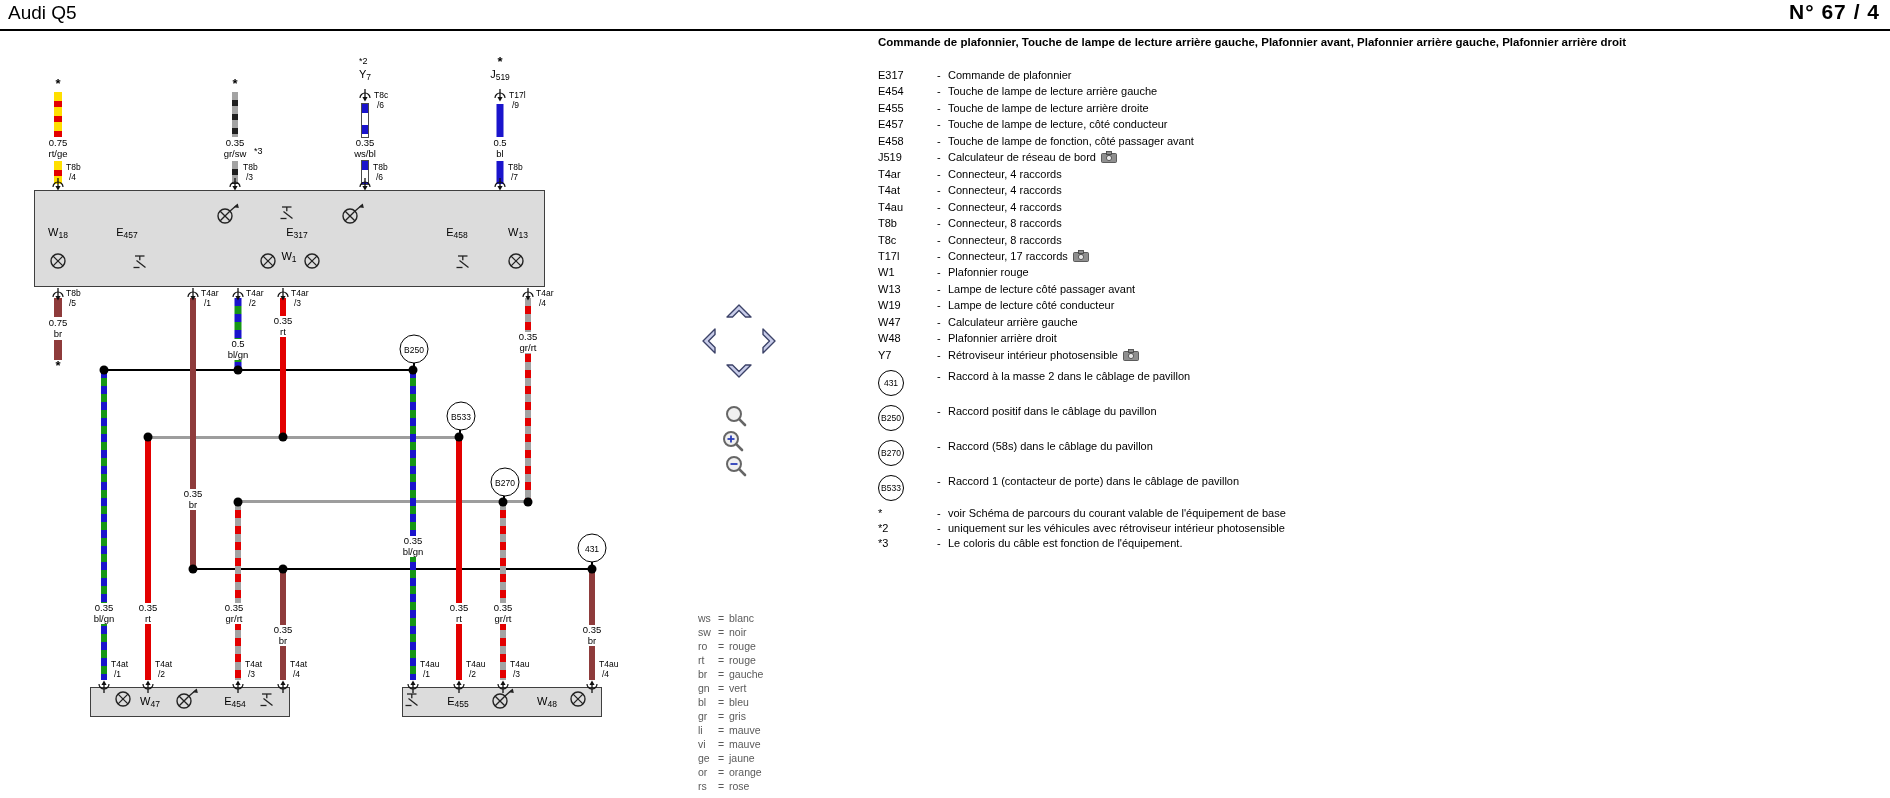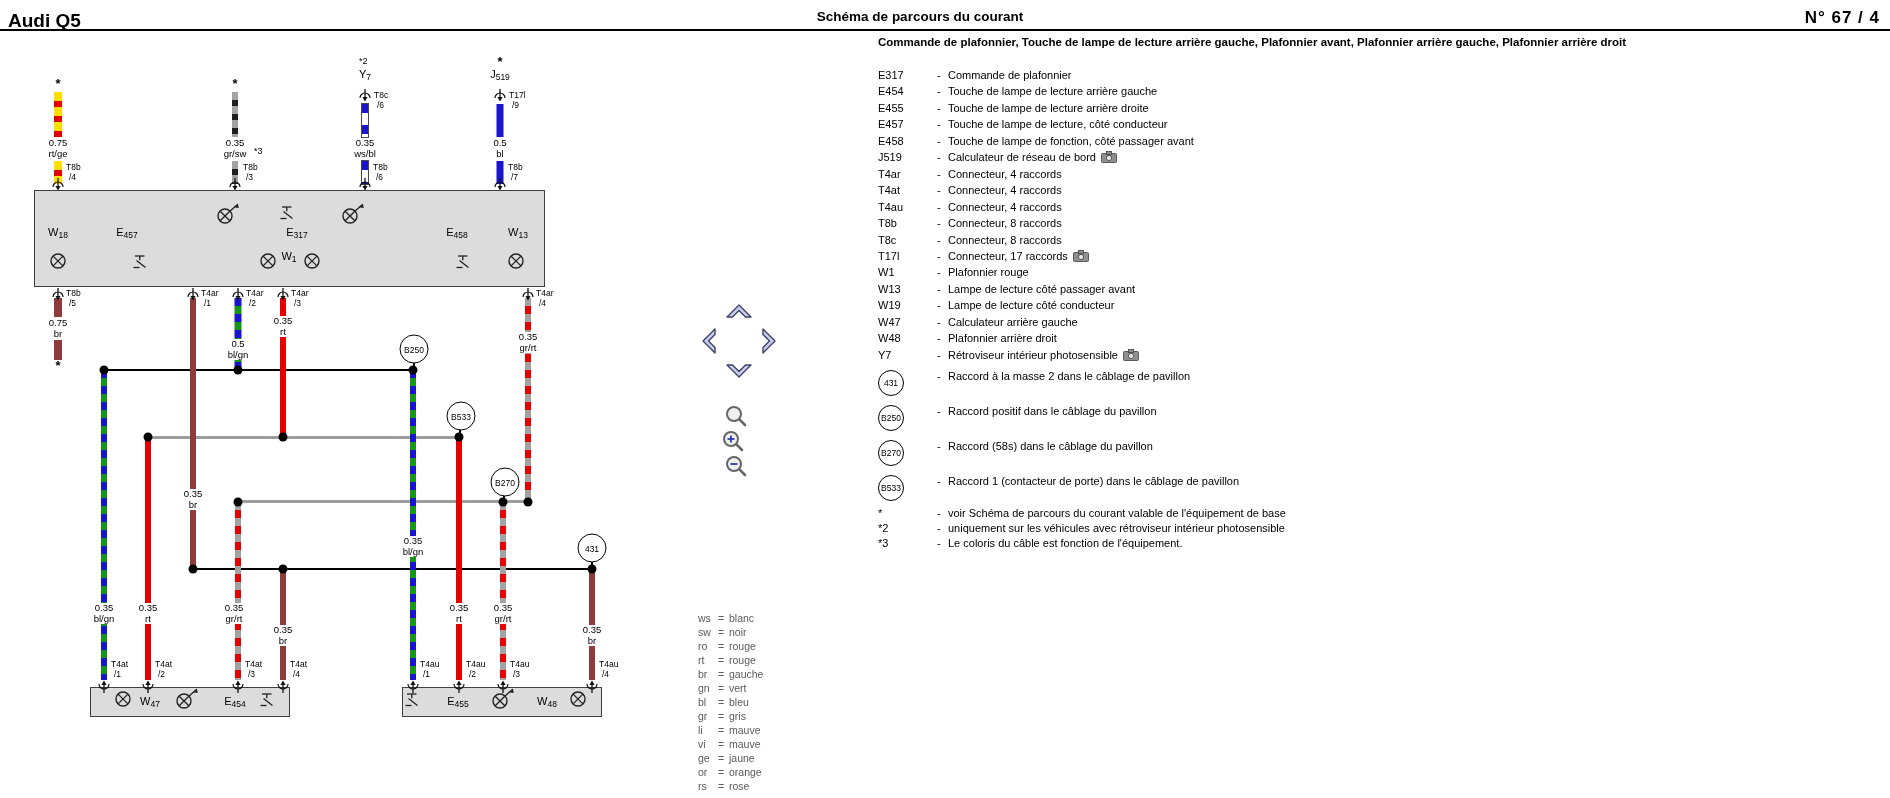--- a/index.html
+++ b/index.html
@@ -1,22 +1,22 @@
 <!DOCTYPE html>
 <html><head>
 <meta charset="utf-8">
 <style>
   html,body{margin:0;padding:0;background:#fff;}
   body{width:1890px;height:798px;position:relative;font-family:"Liberation Sans",sans-serif;color:#000;overflow:hidden;}
   #root{position:absolute;inset:0;}
 
   
-  #hdr-app{position:absolute;left:8px;top:10px;font-size:19px;font-weight:bold;}
+  #hdr-app{position:absolute;left:8px;top:2px;font-size:19px;font-weight:normal;}
   #hdr-title{position:absolute;left:640px;top:9px;width:560px;text-align:center;font-size:13.5px;font-weight:bold;}
-  #hdr-page{position:absolute;right:10px;top:8px;font-size:17px;font-weight:bold;letter-spacing:1px;}
+  #hdr-page{position:absolute;right:10px;top:0;font-size:21px;font-weight:bold;letter-spacing:1px;}
   #hdr-rule{position:absolute;left:0;top:29px;width:1890px;height:2px;background:#000;}
 
   
   #legend{position:absolute;left:878px;top:0;width:1012px;height:798px;}
   .lg-title{position:absolute;left:0;top:36px;font-size:11.5px;font-weight:bold;white-space:nowrap;}
   .lg-row{position:absolute;left:0;height:18px;font-size:11px;}
   .lg-code{position:absolute;left:0;white-space:nowrap;}
   .lg-dash{position:absolute;left:59px;}
   .lg-label{position:absolute;left:70px;white-space:nowrap;text-align:right;}
   .lg-label svg{margin-left:5px;vertical-align:-2px;}
@@ -103,21 +103,20 @@
     <symbol id="sym-magminus" viewBox="0 0 24 24">
       <use href="#sym-mag"></use>
       <line x1="6.5" y1="10" x2="13.5" y2="10" stroke="#2a3db8" stroke-width="1.8"></line>
     </symbol>
   </defs>
 </svg>
 
 <div id="root">
 
   <div id="hdr-app">Audi Q5</div>
-  <div id="hdr-title">Schéma de parcours du courant</div>
   <div id="hdr-page">N°  67 / 4</div>
   <div id="hdr-rule"></div>
 
   <div id="legend">
     <div class="lg-title">Commande de plafonnier, Touche de lampe de lecture arrière gauche, Plafonnier avant, Plafonnier arrière gauche, Plafonnier arrière droit</div>
     <div id="legend-list">
         <div class="lg-row" style="top:69px">
           <span class="lg-code">E317</span>
           <span class="lg-dash">-</span>
           <span class="lg-label">Commande de plafonnier</span>

